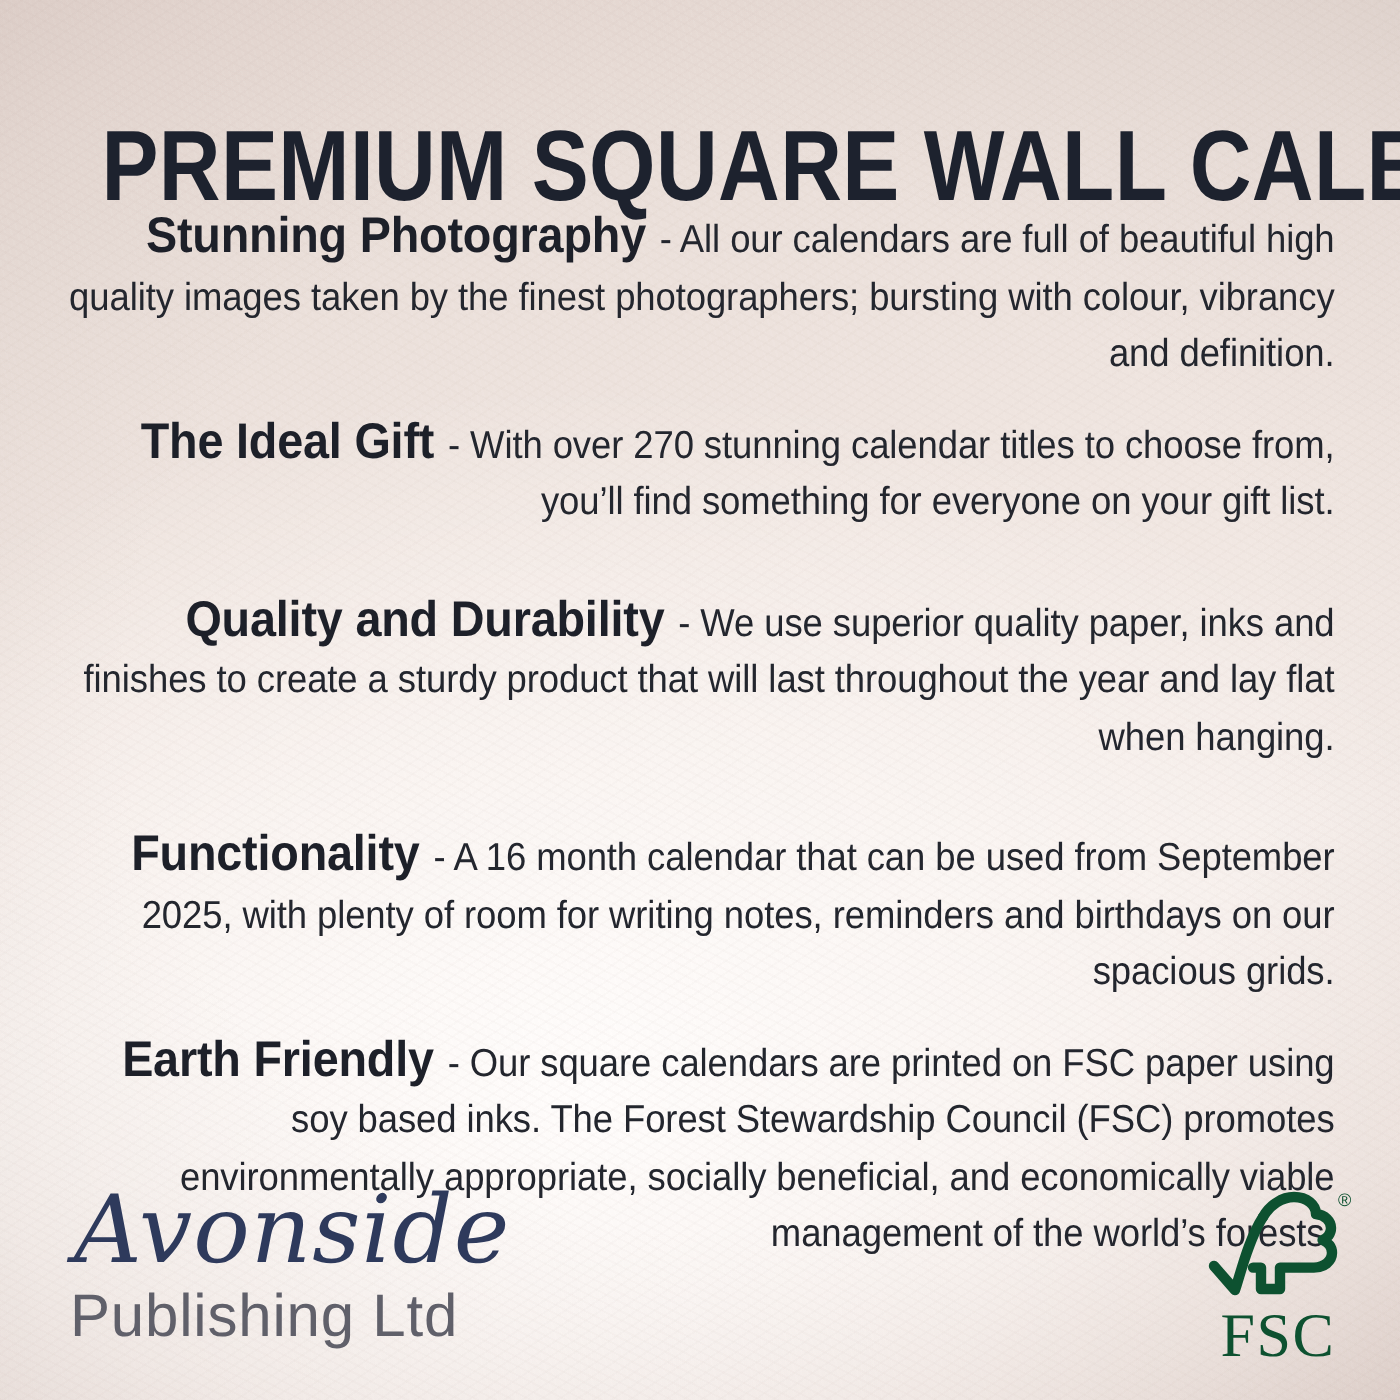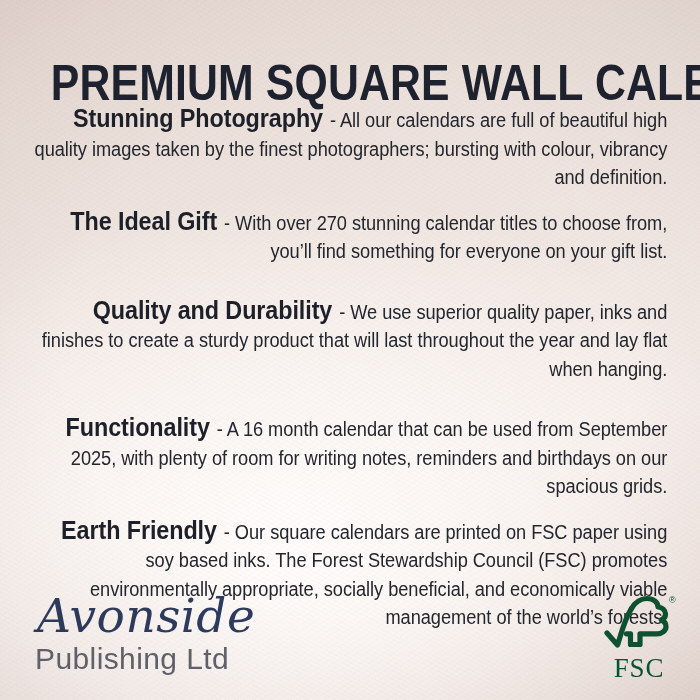--- a/index.html
+++ b/index.html
@@ -152,21 +152,21 @@
     width: 78px;
     height: 92px;
   }
   #fsc-mark { display: block; }
   #fsc-label {
     display: block;
     text-align: center;
     margin-top: -1px;
     font-family: "Liberation Serif", "DejaVu Serif", serif;
     font-weight: 400;
-    font-size: 27px;
+    font-size: 31px;
     line-height: 26px;
     letter-spacing: 0.8px;
     color: #0d5130;
   }
 </style>
 </head>
 <body>
 
 <div id="page">
   <div id="paper-texture"></div>

